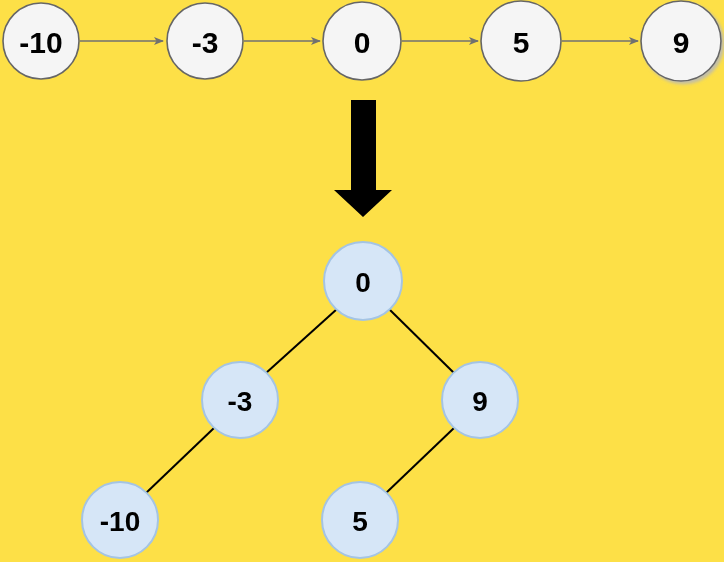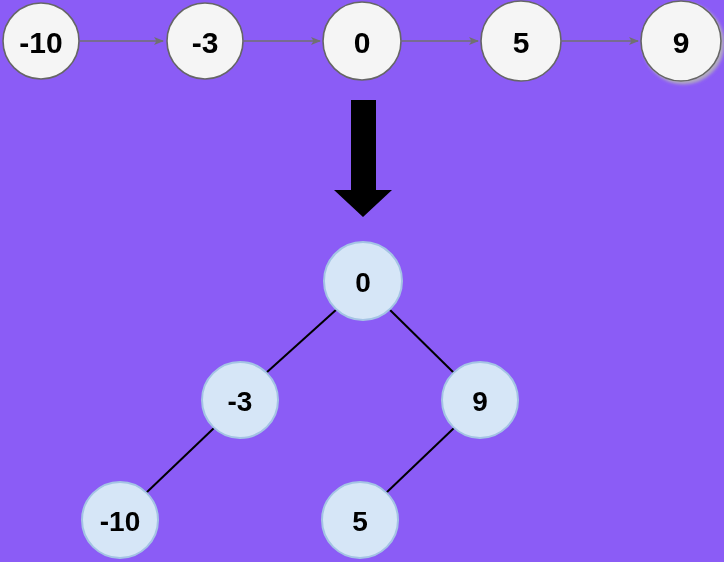--- a/index.html
+++ b/index.html
@@ -7,21 +7,21 @@
     padding: 0;
     background: #ffffff;
   }
   body {
     font-family: "Liberation Sans", sans-serif;
   }
   #canvas {
     position: relative;
     width: 724px;
     height: 562px;
-    background: #8b5cf6;
+    background: #fde047;
     overflow: hidden;
   }
   svg.layer {
     position: absolute;
     left: 0;
     top: 0;
     width: 724px;
     height: 562px;
   }
   .node-label {

